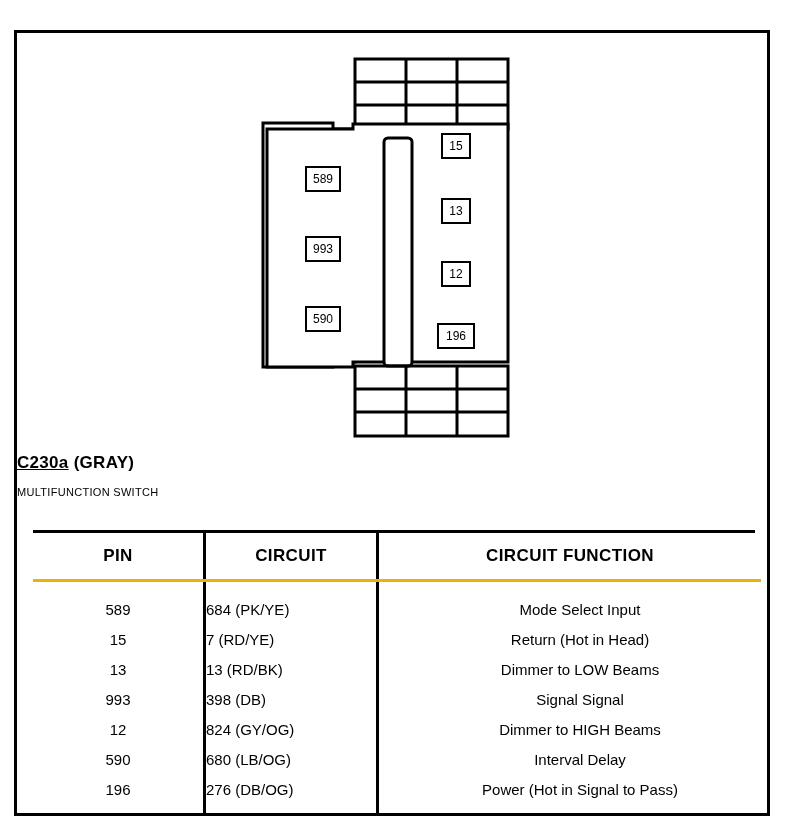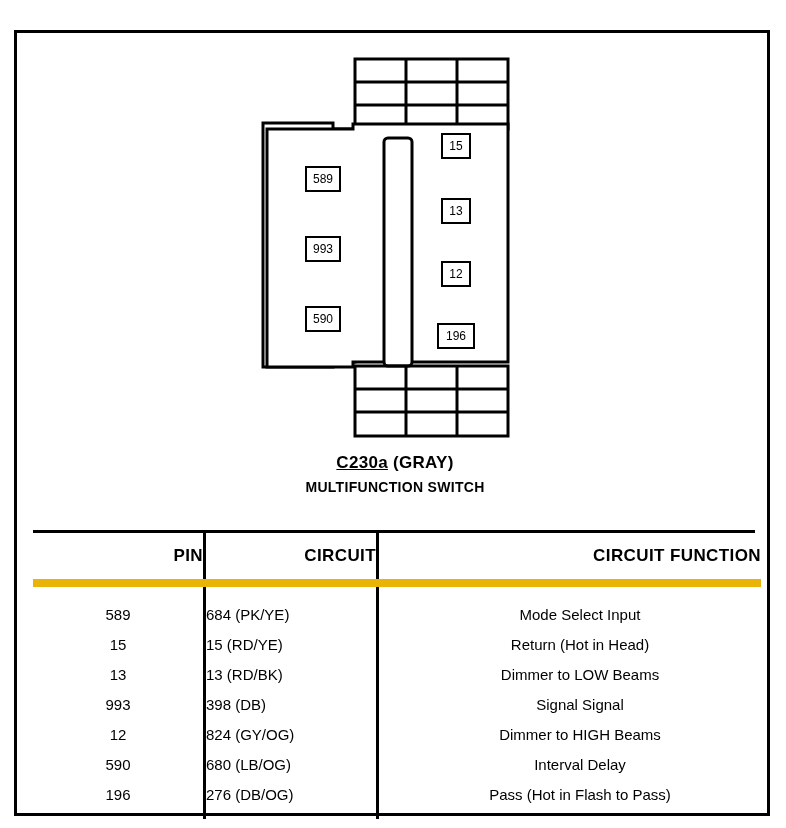--- a/index.html
+++ b/index.html
@@ -56,56 +56,55 @@
     justify-content: center;
     font-family: "Liberation Sans", sans-serif;
   }
 
   
   #caption-block {
     position: absolute;
     left: 0;
     top: 420px;
     width: 756px;
-    text-align: center;
   }
   #connector-id {
     font-size: 17px;
     font-weight: bold;
     letter-spacing: 0.3px;
   }
   #connector-id .underline-part {
     text-decoration: underline;
   }
   #connector-name {
-    margin-top: 6px;
-    font-size: 14px;
-    font-weight: bold;
+    margin-top: 13px;
+    font-size: 11px;
+    font-weight: normal;
     letter-spacing: 0.3px;
   }
 
   
   #pin-table-wrap {
     position: absolute;
     left: 16px;
     top: 497px;
     width: 722px;
     border-top: 3px solid #000;
   }
   table#pin-table {
     border-collapse: collapse;
     width: 722px;
     table-layout: fixed;
   }
   table#pin-table th {
     font-size: 17px;
     font-weight: bold;
     padding: 13px 0 13px 0;
-    border-bottom: 8px solid #eab308;
-    text-align: right;
+    border-bottom: 3px solid #eab308;
+    text-align: center;
     letter-spacing: 0.4px;
   }
   table#pin-table td {
     font-size: 15px;
     padding: 2px 0;
     height: 26px;
   }
   .col-pin    { width: 170px; text-align: center; border-right: 3px solid #000; }
   .col-ckt    { width: 170px; text-align: left; border-right: 3px solid #000; }
   .col-func   { width: 382px; text-align: center; padding-left: 20px !important; }
@@ -185,21 +184,21 @@
         </tr>
       </thead>
       <tbody>
         <tr>
           <td class="col-pin">589</td>
           <td class="col-ckt">684 (PK/YE)</td>
           <td class="col-func">Mode Select Input</td>
         </tr>
         <tr>
           <td class="col-pin">15</td>
-          <td class="col-ckt">15 (RD/YE)</td>
+          <td class="col-ckt">7 (RD/YE)</td>
           <td class="col-func">Return (Hot in Head)</td>
         </tr>
         <tr>
           <td class="col-pin">13</td>
           <td class="col-ckt">13 (RD/BK)</td>
           <td class="col-func">Dimmer to LOW Beams</td>
         </tr>
         <tr>
           <td class="col-pin">993</td>
           <td class="col-ckt">398 (DB)</td>
@@ -211,19 +210,19 @@
           <td class="col-func">Dimmer to HIGH Beams</td>
         </tr>
         <tr>
           <td class="col-pin">590</td>
           <td class="col-ckt">680 (LB/OG)</td>
           <td class="col-func">Interval Delay</td>
         </tr>
         <tr>
           <td class="col-pin">196</td>
           <td class="col-ckt">276 (DB/OG)</td>
-          <td class="col-func">Pass (Hot in Flash to Pass)</td>
+          <td class="col-func">Power (Hot in Signal to Pass)</td>
         </tr>
       </tbody>
     </table>
   </div>
 
 </div>
 
 </body></html>

